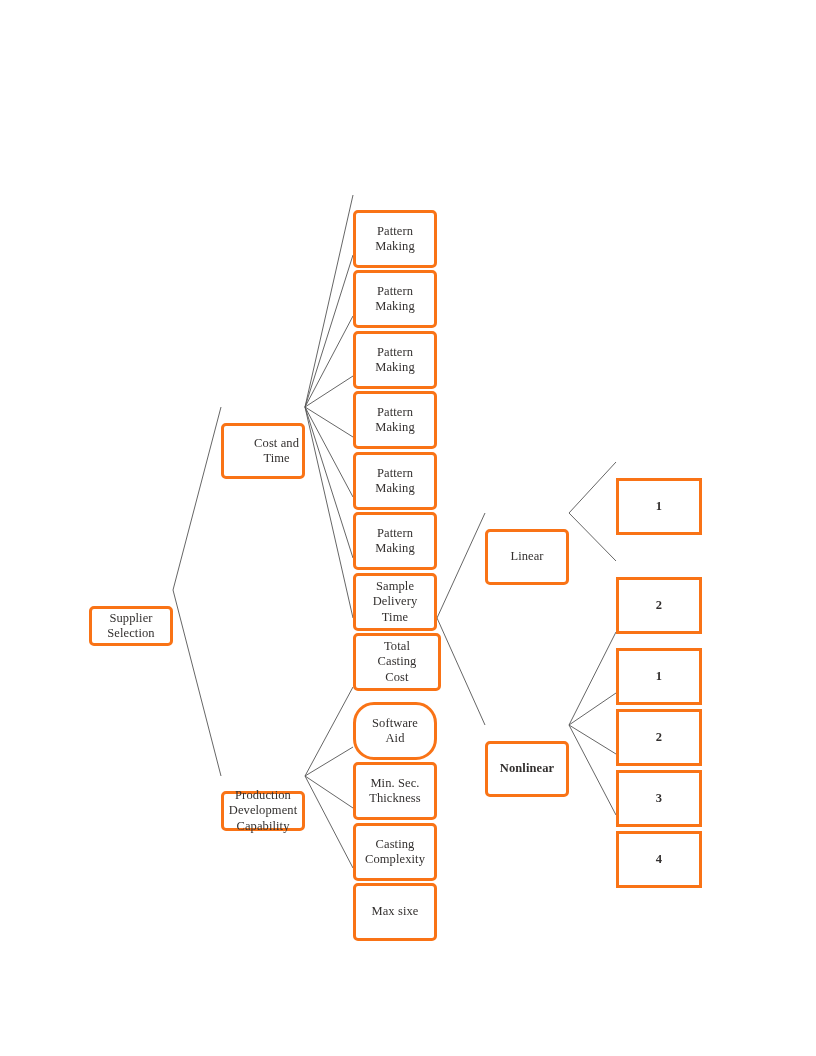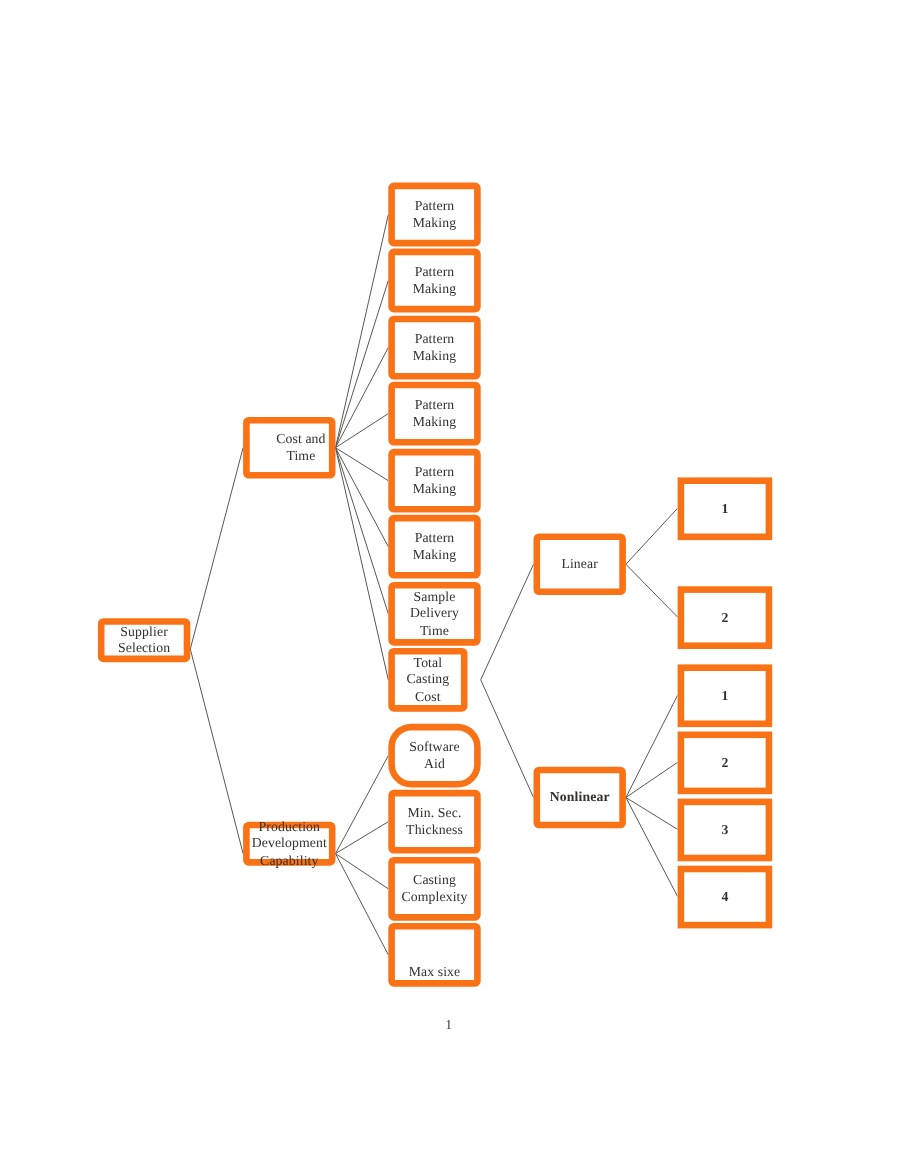--- a/index.html
+++ b/index.html
@@ -23,31 +23,32 @@
     position: absolute;
     left: 0;
     top: 0;
     width: 816px;
     height: 1056px;
     pointer-events: none;
   }
   .node {
     position: absolute;
     box-sizing: border-box;
-    border: 6px solid #f97316;
+    border: 3px solid #f97316;
     background: #ffffff;
     display: flex;
     align-items: center;
     justify-content: center;
     text-align: center;
     line-height: 1.22;
     font-size: 12.5px;
     color: #33302f;
     letter-spacing: 0.1px;
     z-index: 2;
+    margin-top: 44px;
   }
   .node.rounded { border-radius: 5px; }
   .node.sharp   { border-radius: 0px; }
   .node .label {
     display: block;
     padding: 0 3px;
     white-space: pre-line;
   }
   .node.leafnum .label { font-weight: bold; font-size: 12.5px; }
   #page-number {
@@ -128,38 +129,38 @@
       </div>
       <div class="node rounded" style="left: 353px; top: 468px; width: 84px; height: 58px;">
         <span class="label">Pattern
 Making</span>
       </div>
       <div class="node rounded" style="left: 353px; top: 529px; width: 84px; height: 58px;">
         <span class="label">Sample
 Delivery
 Time</span>
       </div>
-      <div class="node rounded" style="left: 353px; top: 589px; width: 72px; height: 58px; align-items: center;">
+      <div class="node rounded" style="left: 353px; top: 589px; width: 88px; height: 58px; align-items: center;">
         <span class="label">Total
 Casting
 Cost</span>
       </div>
       <div class="node rounded" style="left: 353px; top: 658px; width: 84px; height: 58px; border-radius: 21px;">
         <span class="label">Software
 Aid</span>
       </div>
       <div class="node rounded" style="left: 353px; top: 718px; width: 84px; height: 58px;">
         <span class="label">Min. Sec.
 Thickness</span>
       </div>
       <div class="node rounded" style="left: 353px; top: 779px; width: 84px; height: 58px;">
         <span class="label">Casting
 Complexity</span>
       </div>
-      <div class="node rounded" style="left: 353px; top: 839px; width: 84px; height: 58px; align-items: flex-end;">
+      <div class="node rounded" style="left: 353px; top: 839px; width: 84px; height: 58px;">
         <span class="label">Max sixe</span>
       </div>
       <div class="node rounded" style="left: 485px; top: 485px; width: 84px; height: 56px;">
         <span class="label">Linear</span>
       </div>
       <div class="node rounded" style="left: 485px; top: 697px; width: 84px; height: 56px; font-weight: bold;">
         <span class="label">Nonlinear</span>
       </div>
       <div class="node sharp leafnum" style="left: 616px; top: 434px; width: 86px; height: 57px;">
         <span class="label">1</span>

